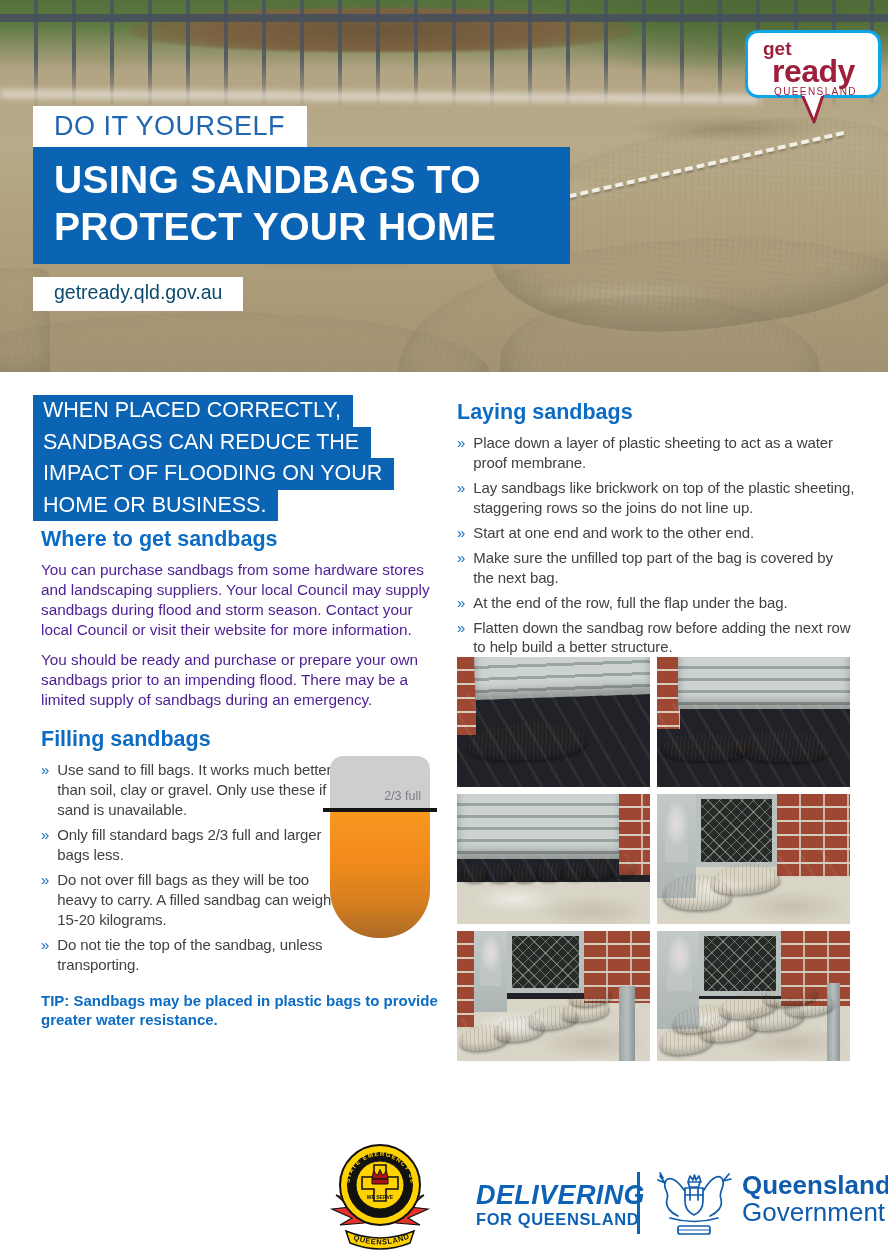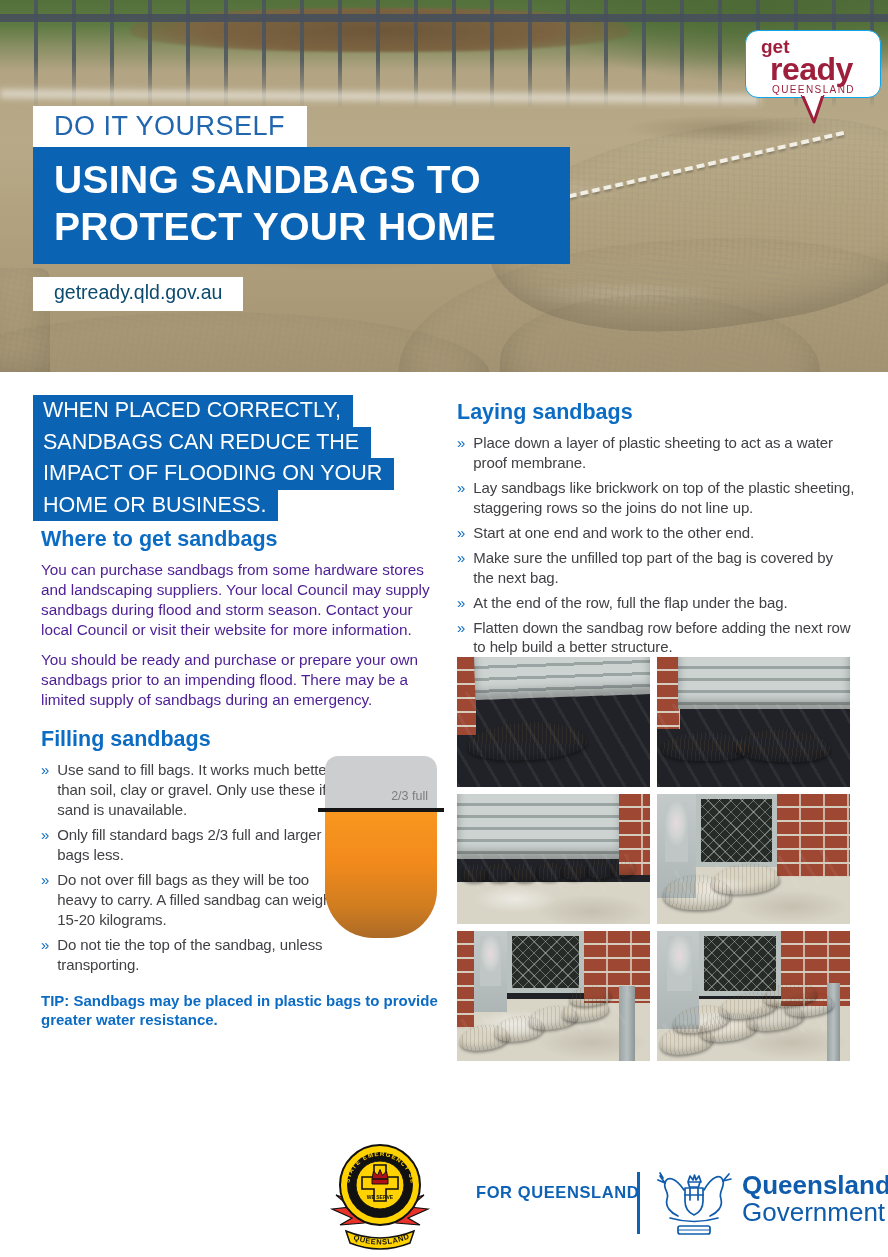--- a/index.html
+++ b/index.html
@@ -37,21 +37,21 @@
   .hbag-1 { right:-50px; top:128px; width:450px; height:200px; border-radius:48% 40% 38% 52%; transform:rotate(-9deg); }
   .hbag-2 { right:-70px; top:240px; width:560px; height:240px; border-radius:50% 44% 40% 46%; transform:rotate(-3deg); }
   .hbag-3 { left:500px; top:295px; width:320px; height:140px; border-radius:50% 50% 42% 42%; transform:rotate(2deg); }
   .hbag-left { left:-70px; top:312px; width:560px; height:130px; border-radius:46% 52% 40% 44%; transform:rotate(-1deg); }
   .hbag-wall { left:-20px; top:268px; width:70px; height:120px; border-radius:10px; }
   .hbag-seam { position:absolute; right:40px; top:168px; width:330px; border-top:4px dashed #f2efe6;
     transform:rotate(-13deg); filter:drop-shadow(0 2px 1px rgba(0,0,0,.25)); }
 
   
   .bubble { position:absolute; left:745px; top:30px; width:136px; height:68px; background:#fff;
-    border:1px solid #0ea5e9; border-radius:13px; z-index:6; padding:7px 10px 0 13px; }
+    border:3px solid #0ea5e9; border-radius:13px; z-index:6; padding:7px 10px 0 13px; }
   .bubble-tail { position:absolute; left:799px; top:95px; z-index:7; }
   .b-get { display:block; font-size:19px; font-weight:700; color:#9e1f3c; line-height:.95; margin-left:2px; }
   .b-ready { display:block; font-size:32px; font-weight:700; color:#9e1f3c; line-height:.85; margin-left:11px; letter-spacing:-.5px; }
   .b-qld { display:block; font-size:10px; font-weight:400; color:#9e1f3c; letter-spacing:1.4px; margin-left:13px; margin-top:1px; }
 
   
   .kicker-box { position:absolute; left:33px; top:106px; background:#fff; padding:5px 22px 6px 21px; z-index:5; }
   .kicker-box span { font-size:27px; color:#2166ae; letter-spacing:.5px; }
   .title-box { position:absolute; left:33px; top:147px; width:537px; background:#0b63b3; color:#fff;
     padding:10px 20px 13px 21px; z-index:5; }
@@ -71,21 +71,21 @@
   .body-p { font-size:15.3px; line-height:1.3; color:#4c1d95; margin:0 0 10px 8px; }
   .mt18 { margin-top:18px; }
 
   ul.blist { list-style:none; margin:0 0 0 8px; padding:0; }
   ul.blist li { display:flex; gap:8px; margin-bottom:5px; font-size:15px; line-height:1.33; color:#414044; letter-spacing:-.1px; }
   ul.blist .bm { color:#0c6cc4; flex:0 0 auto; }
 
   .filling-wrap { position:relative; min-height:200px; }
   .filling-wrap ul.blist { width:300px; }
 
-  .sandbag-diagram { position:absolute; right:1px; top:-4px; width:112px; }
+  .sandbag-diagram { position:absolute; right:8px; top:-4px; width:100px; }
   .bag-top { height:52px; background:#cdced0; border-radius:13px 13px 0 0; position:relative; }
   .fill-label { position:absolute; right:9px; bottom:5px; color:#7d7d80; font-size:12.5px; }
   .fill-line { height:4px; background:#141414; margin:0 -7px; }
   .bag-bottom { height:126px; border-radius:0 0 48px 48px;
     background:linear-gradient(180deg,#f8971f 0%,#f28a1c 40%,#d07d20 75%,#ac6a27 100%); }
 
   .tip { font-size:15px; font-weight:700; color:#0c6cc4; line-height:1.3; margin:16px 0 0 8px; width:400px; }
 
   
   .photo-grid { position:absolute; left:457px; top:657px; width:393px; display:grid;
@@ -336,20 +336,21 @@
     <path d="M42 40 l1.5-8 4 4.5 2.5-6 2.5 6 4-4.5 1.5 8 z M42 40 h16 v5 h-16 z" fill="#b01116" stroke="#111" stroke-width="1"></path>
     <text x="50" y="60" text-anchor="middle" font-size="5" font-weight="bold" fill="#111" font-family="Liberation Sans, sans-serif">WE SERVE</text>
 
     <path d="M16 92 Q50 106 84 92 L80 104 Q50 116 20 104 Z" fill="#ffd200" stroke="#111" stroke-width="1.5"></path>
     <text font-size="7.5" font-weight="bold" fill="#111" letter-spacing=".6" font-family="Liberation Sans, sans-serif">
       <textPath href="#sesRibbon" startOffset="2%">QUEENSLAND</textPath>
     </text>
   </svg>
 
   <div class="delivering">
+    <div class="d1">DELIVERING</div>
     <div class="d2">FOR QUEENSLAND</div>
   </div>
 
   <div class="fdivider"></div>
 
   <svg class="crest" viewBox="0 0 80 86" fill="none" stroke="#0f5cad" stroke-width="1.7" stroke-linecap="round" stroke-linejoin="round">
 
     <path d="M31 30 h18 v13 q0 10 -9 14 q-9 -4 -9 -14 z"></path>
     <path d="M31 37 h18 M36 30 v12 M44 30 v12"></path>
 

